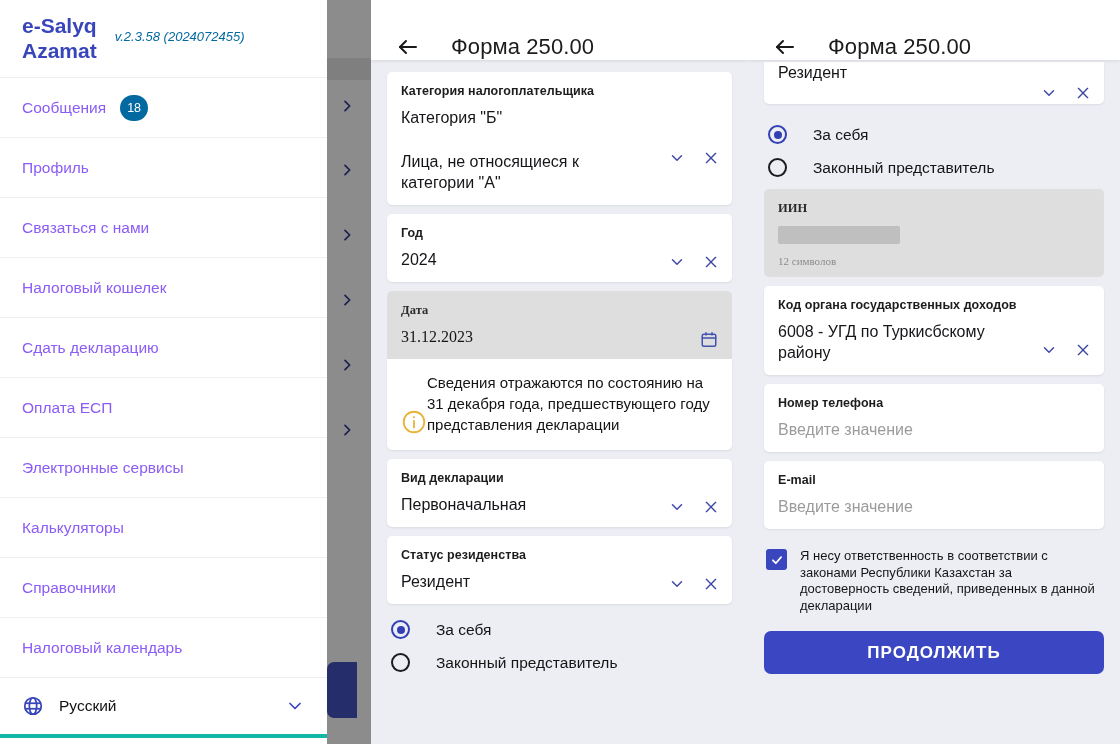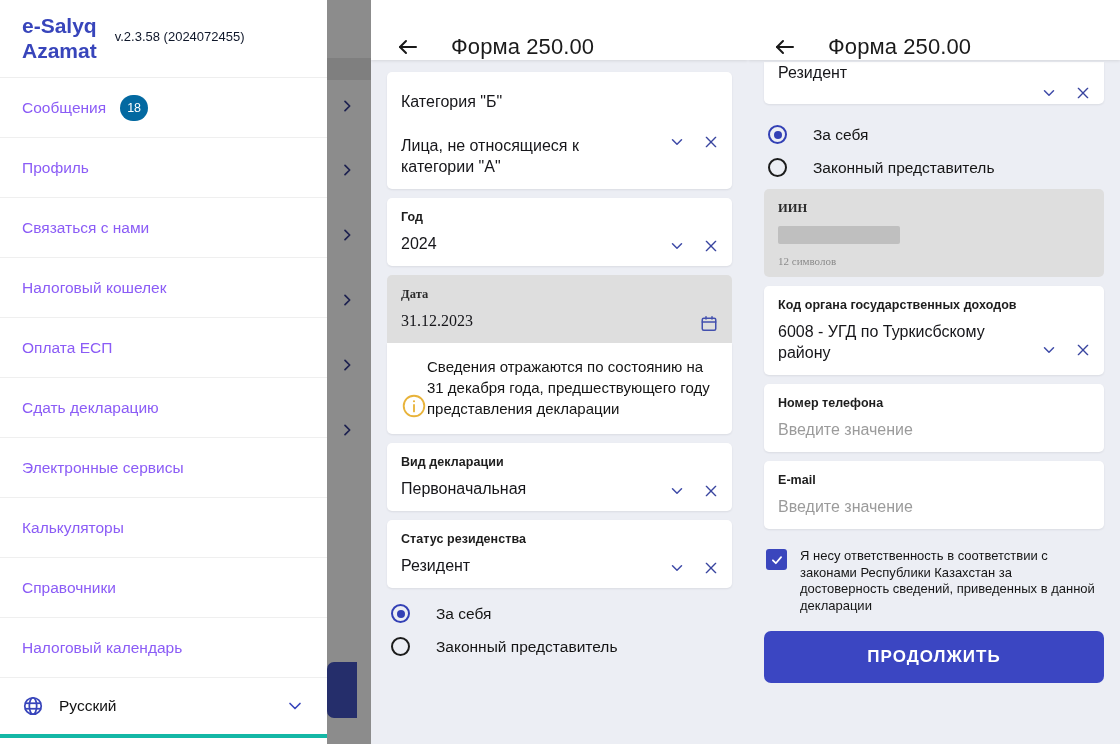--- a/index.html
+++ b/index.html
@@ -177,21 +177,21 @@
     cursor: pointer;
   }
   .check-text {
     font-size: 13px;
     line-height: 16.5px;
     color: #151515;
   }
 
   .primary-btn {
     margin: 17px 0 0 0;
-    height: 52px;
+    height: 43px;
     width: 100%;
     background: #3b46c2;
     border: none;
     border-radius: 7px;
     color: #ffffff;
     font-size: 17px;
     font-weight: bold;
     letter-spacing: 1px;
     font-family: "Liberation Sans", sans-serif;
     cursor: pointer;
@@ -243,23 +243,24 @@
   }
   .brand-name {
     font-size: 21px;
     font-weight: bold;
     color: #3845bb;
     line-height: 25px;
     white-space: pre-line;
   }
   .brand-ver {
     font-size: 13px;
-    color: #0f172a;
+    color: #0369a1;
     margin-left: 18px;
     margin-top: 16px;
+    font-style: italic;
   }
   .nav-item {
     height: 60px;
     display: flex;
     align-items: center;
     padding: 0 22px;
     border-bottom: 1px solid #efefef;
     cursor: pointer;
   }
   .nav-label { font-size: 15.5px; color: #8b5cf6; }
@@ -298,20 +299,21 @@
             <line x1="20" y1="12" x2="4" y2="12"></line>
             <polyline points="10 6 4 12 10 18"></polyline>
           </svg>
       </div>
       <div class="panel-title">Форма 250.00</div>
     </div>
 
     <div class="panel-body">
 
       <div class="card">
+        <div class="card-label">Категория налогоплательщика</div>
         <div class="card-value">Категория "Б"</div>
         <div class="card-value" style="margin-top:23px;">Лица, не относящиеся к категории "А"</div>
         <div class="ctrl" style="top:auto;bottom:38px;transform:none;">
           <span class="ctrl-ico">
             <svg width="18" height="18" viewBox="0 0 24 24" fill="none" stroke="currentColor" stroke-width="2" stroke-linecap="round" stroke-linejoin="round">
                 <polyline points="6 9 12 15 18 9"></polyline>
               </svg>
           </span>
           <span class="ctrl-ico x">
             <svg width="16" height="16" viewBox="0 0 24 24" fill="none" stroke="currentColor" stroke-width="2" stroke-linecap="round">
@@ -557,24 +559,24 @@
     <div class="nav-item">
       <span class="nav-label">Профиль</span>
     </div>
     <div class="nav-item">
       <span class="nav-label">Связаться с нами</span>
     </div>
     <div class="nav-item">
       <span class="nav-label">Налоговый кошелек</span>
     </div>
     <div class="nav-item">
+      <span class="nav-label">Сдать декларацию</span>
+    </div>
+    <div class="nav-item">
       <span class="nav-label">Оплата ЕСП</span>
-    </div>
-    <div class="nav-item">
-      <span class="nav-label">Сдать декларацию</span>
     </div>
     <div class="nav-item">
       <span class="nav-label">Электронные сервисы</span>
     </div>
     <div class="nav-item">
       <span class="nav-label">Калькуляторы</span>
     </div>
     <div class="nav-item">
       <span class="nav-label">Справочники</span>
     </div>

